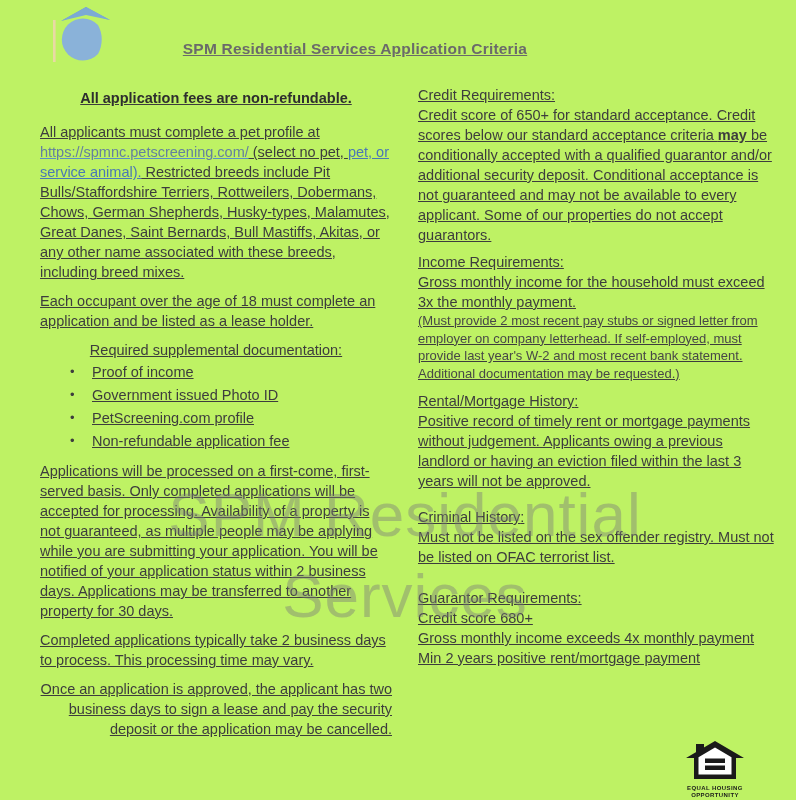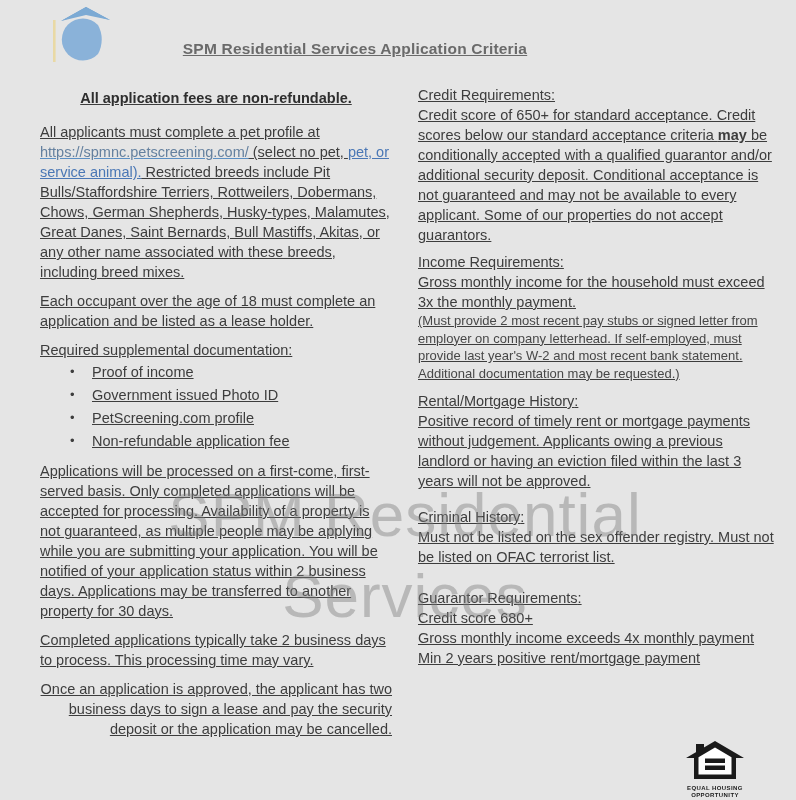--- a/index.html
+++ b/index.html
@@ -2,21 +2,21 @@
 <html><head>
 <meta charset="utf-8">
 <style>
   * { margin:0; padding:0; box-sizing:border-box; }
   html,body { background:#ffffff; }
   body {
     width:796px; height:800px; position:relative; overflow:hidden;
     font-family:"Liberation Sans", sans-serif;
     color:#3d3d3d;
   }
-  .page { position:absolute; inset:0; background:#e5e5e5; }
+  .page { position:absolute; inset:0; background:#bef264; }
 
   
   .logo { position:absolute; left:40px; top:4px; width:80px; height:72px; }
 
   
   .doc-title {
     position:absolute; left:115px; top:40px; width:480px;
     text-align:center; font-size:15.5px; font-weight:bold;
     color:#6a6a6a; text-decoration:underline; letter-spacing:0.2px;
   }
@@ -26,21 +26,21 @@
   .col-left  { left:40px;  top:88px;  width:352px;text-decoration:underline; }
   .col-right { left:418px; top:85px;  width:358px; }
 
   .notice { text-align:center; font-weight:bold; color:#2e2e2e; margin-bottom:14px; }
   .para { margin-bottom:9px; }
   .para:last-child { margin-bottom:0;text-align:right; }
 
   .link  { color:#64809f; text-decoration:underline; text-decoration-color:#5b8fc4; cursor:pointer; }
   .link2 { color:#4a77b5; text-decoration:underline; cursor:pointer; }
 
-  .supp-label { margin-bottom:2px; }
+  .supp-label { margin-bottom:2px;text-align:center; }
   ul.doc-bullets { list-style:none; margin:0 0 10px 0; }
   ul.doc-bullets li { padding-left:52px; position:relative; line-height:20px; margin-bottom:3px; }
   ul.doc-bullets li .bullet-glyph { position:absolute; left:30px; top:0; font-size:13px; }
 
   
   .section { margin-bottom:0;text-decoration:underline; }
   .section-heading { text-decoration:underline; margin-bottom:1px; }
   .sec-credit { margin-top:0; }
   .sec-income { margin-top:7px; }
   .sec-rental { margin-top:9px; }

